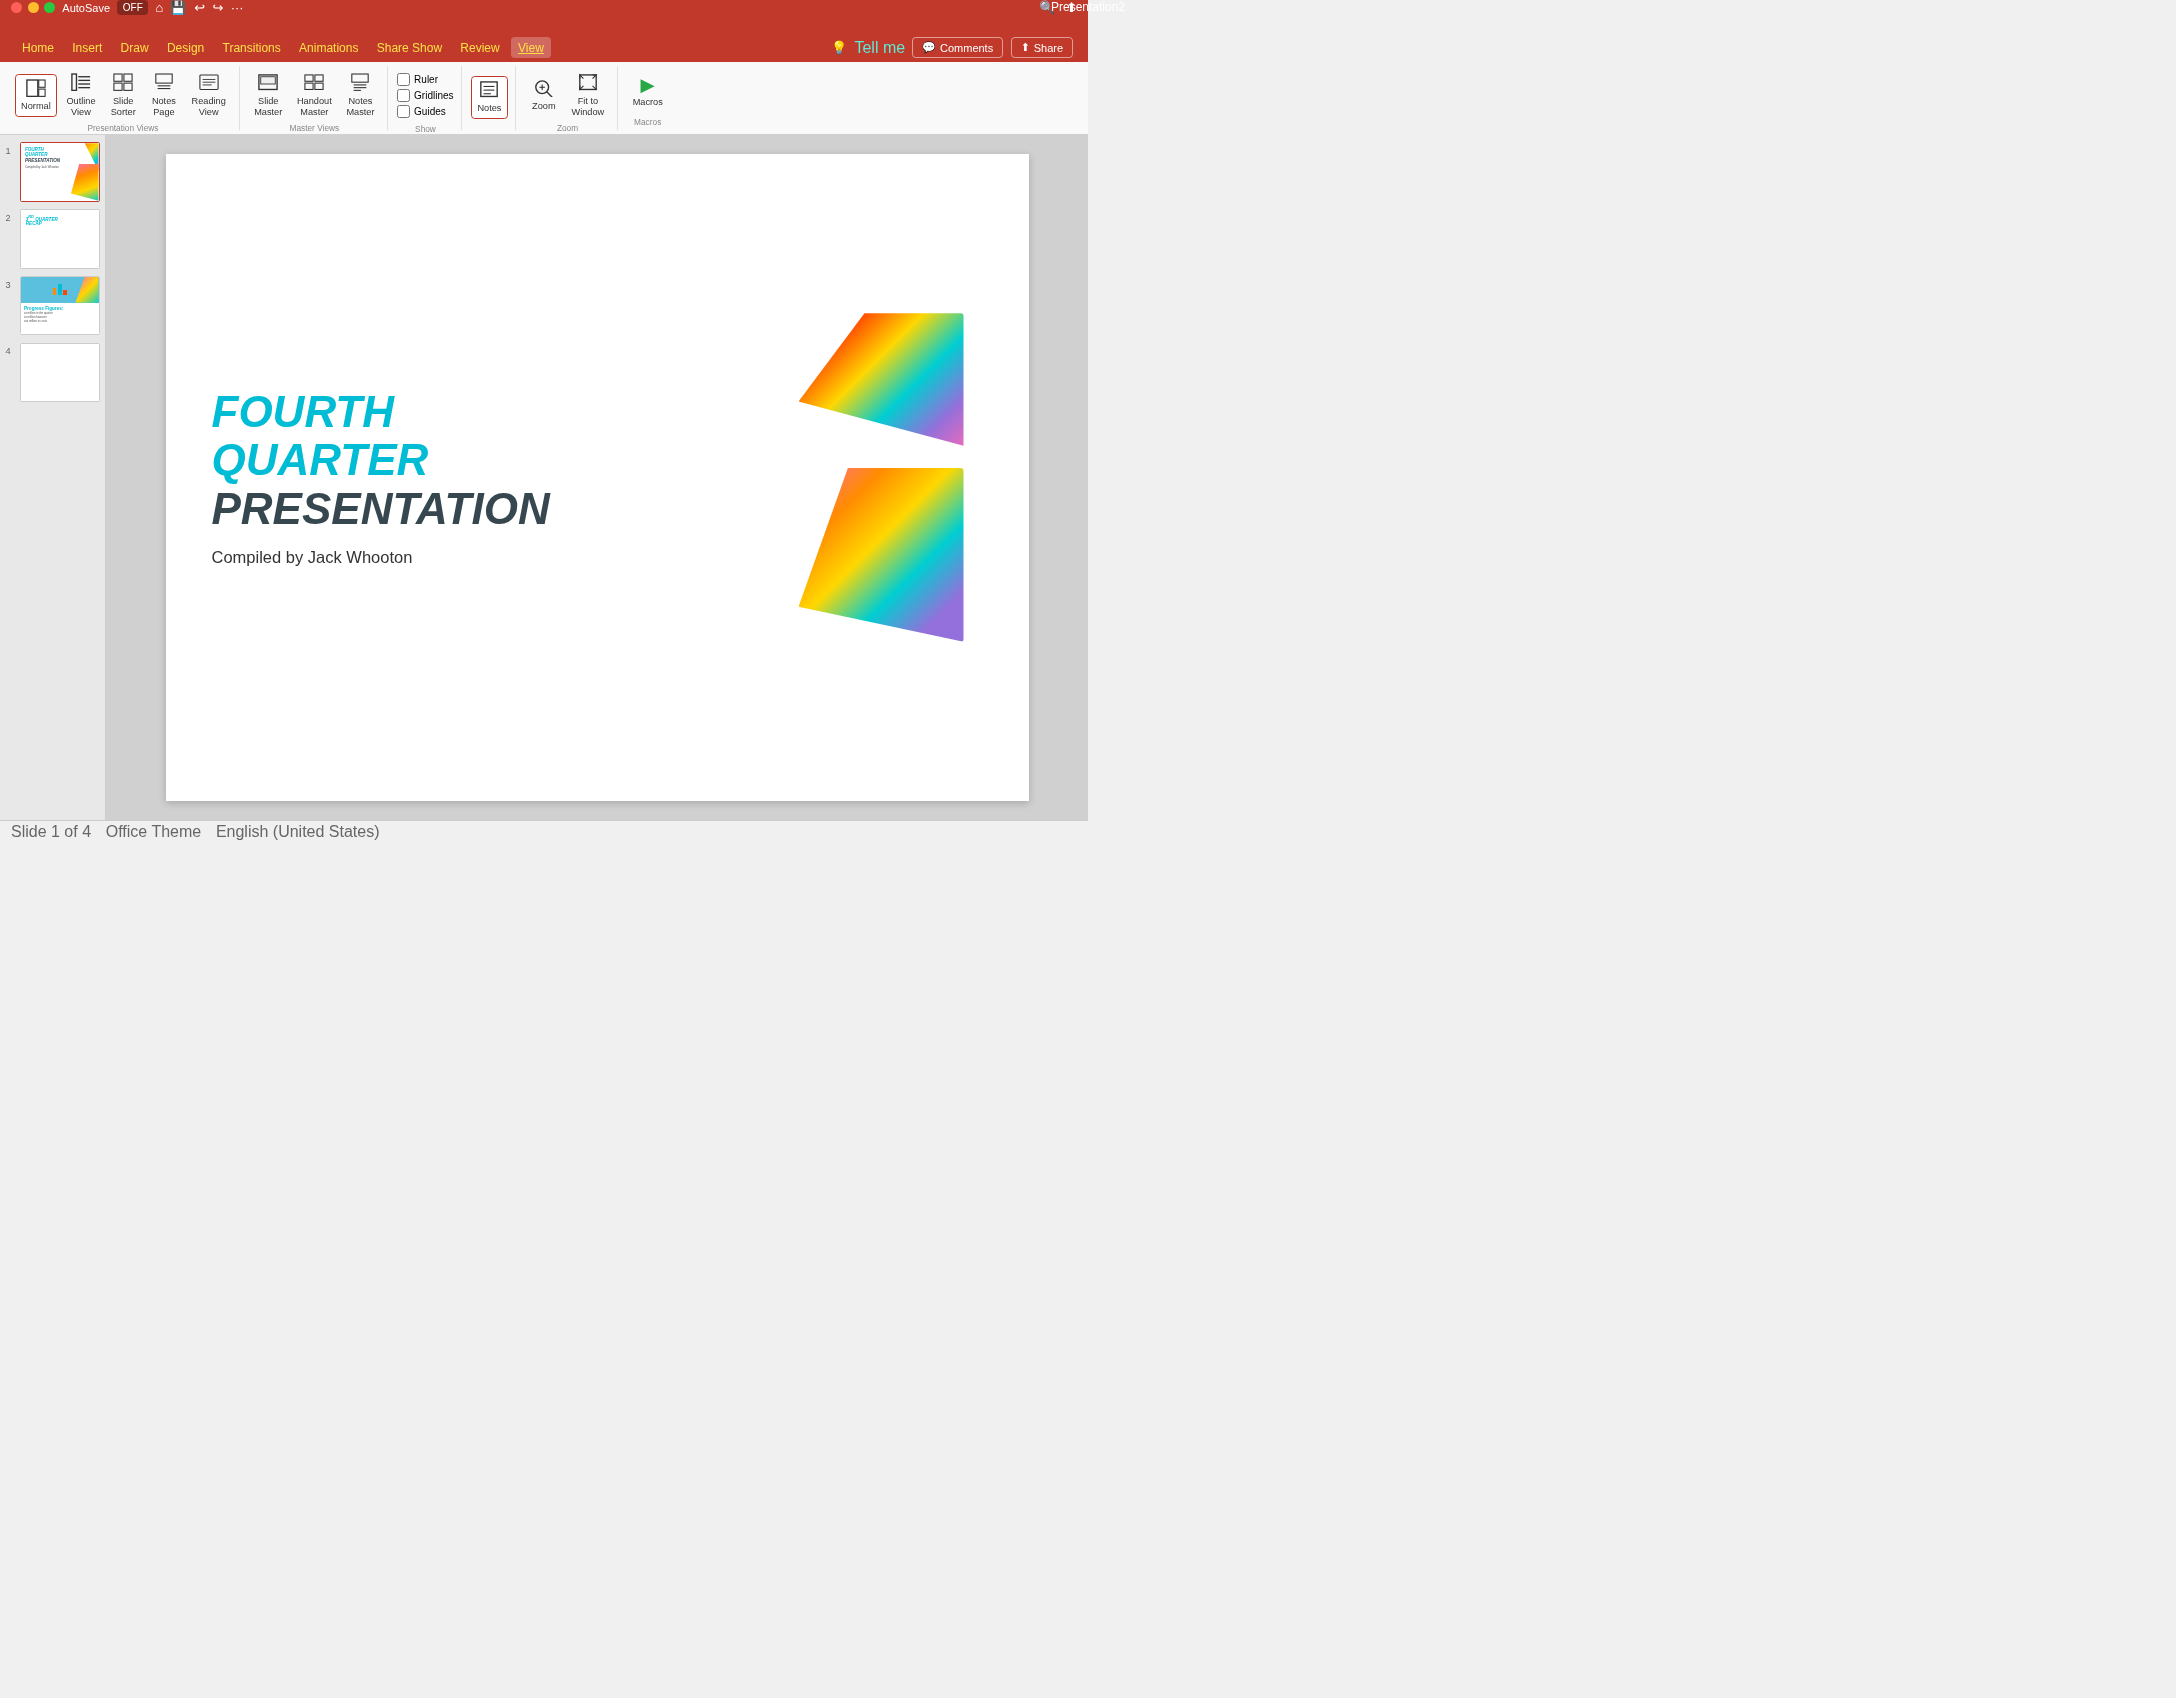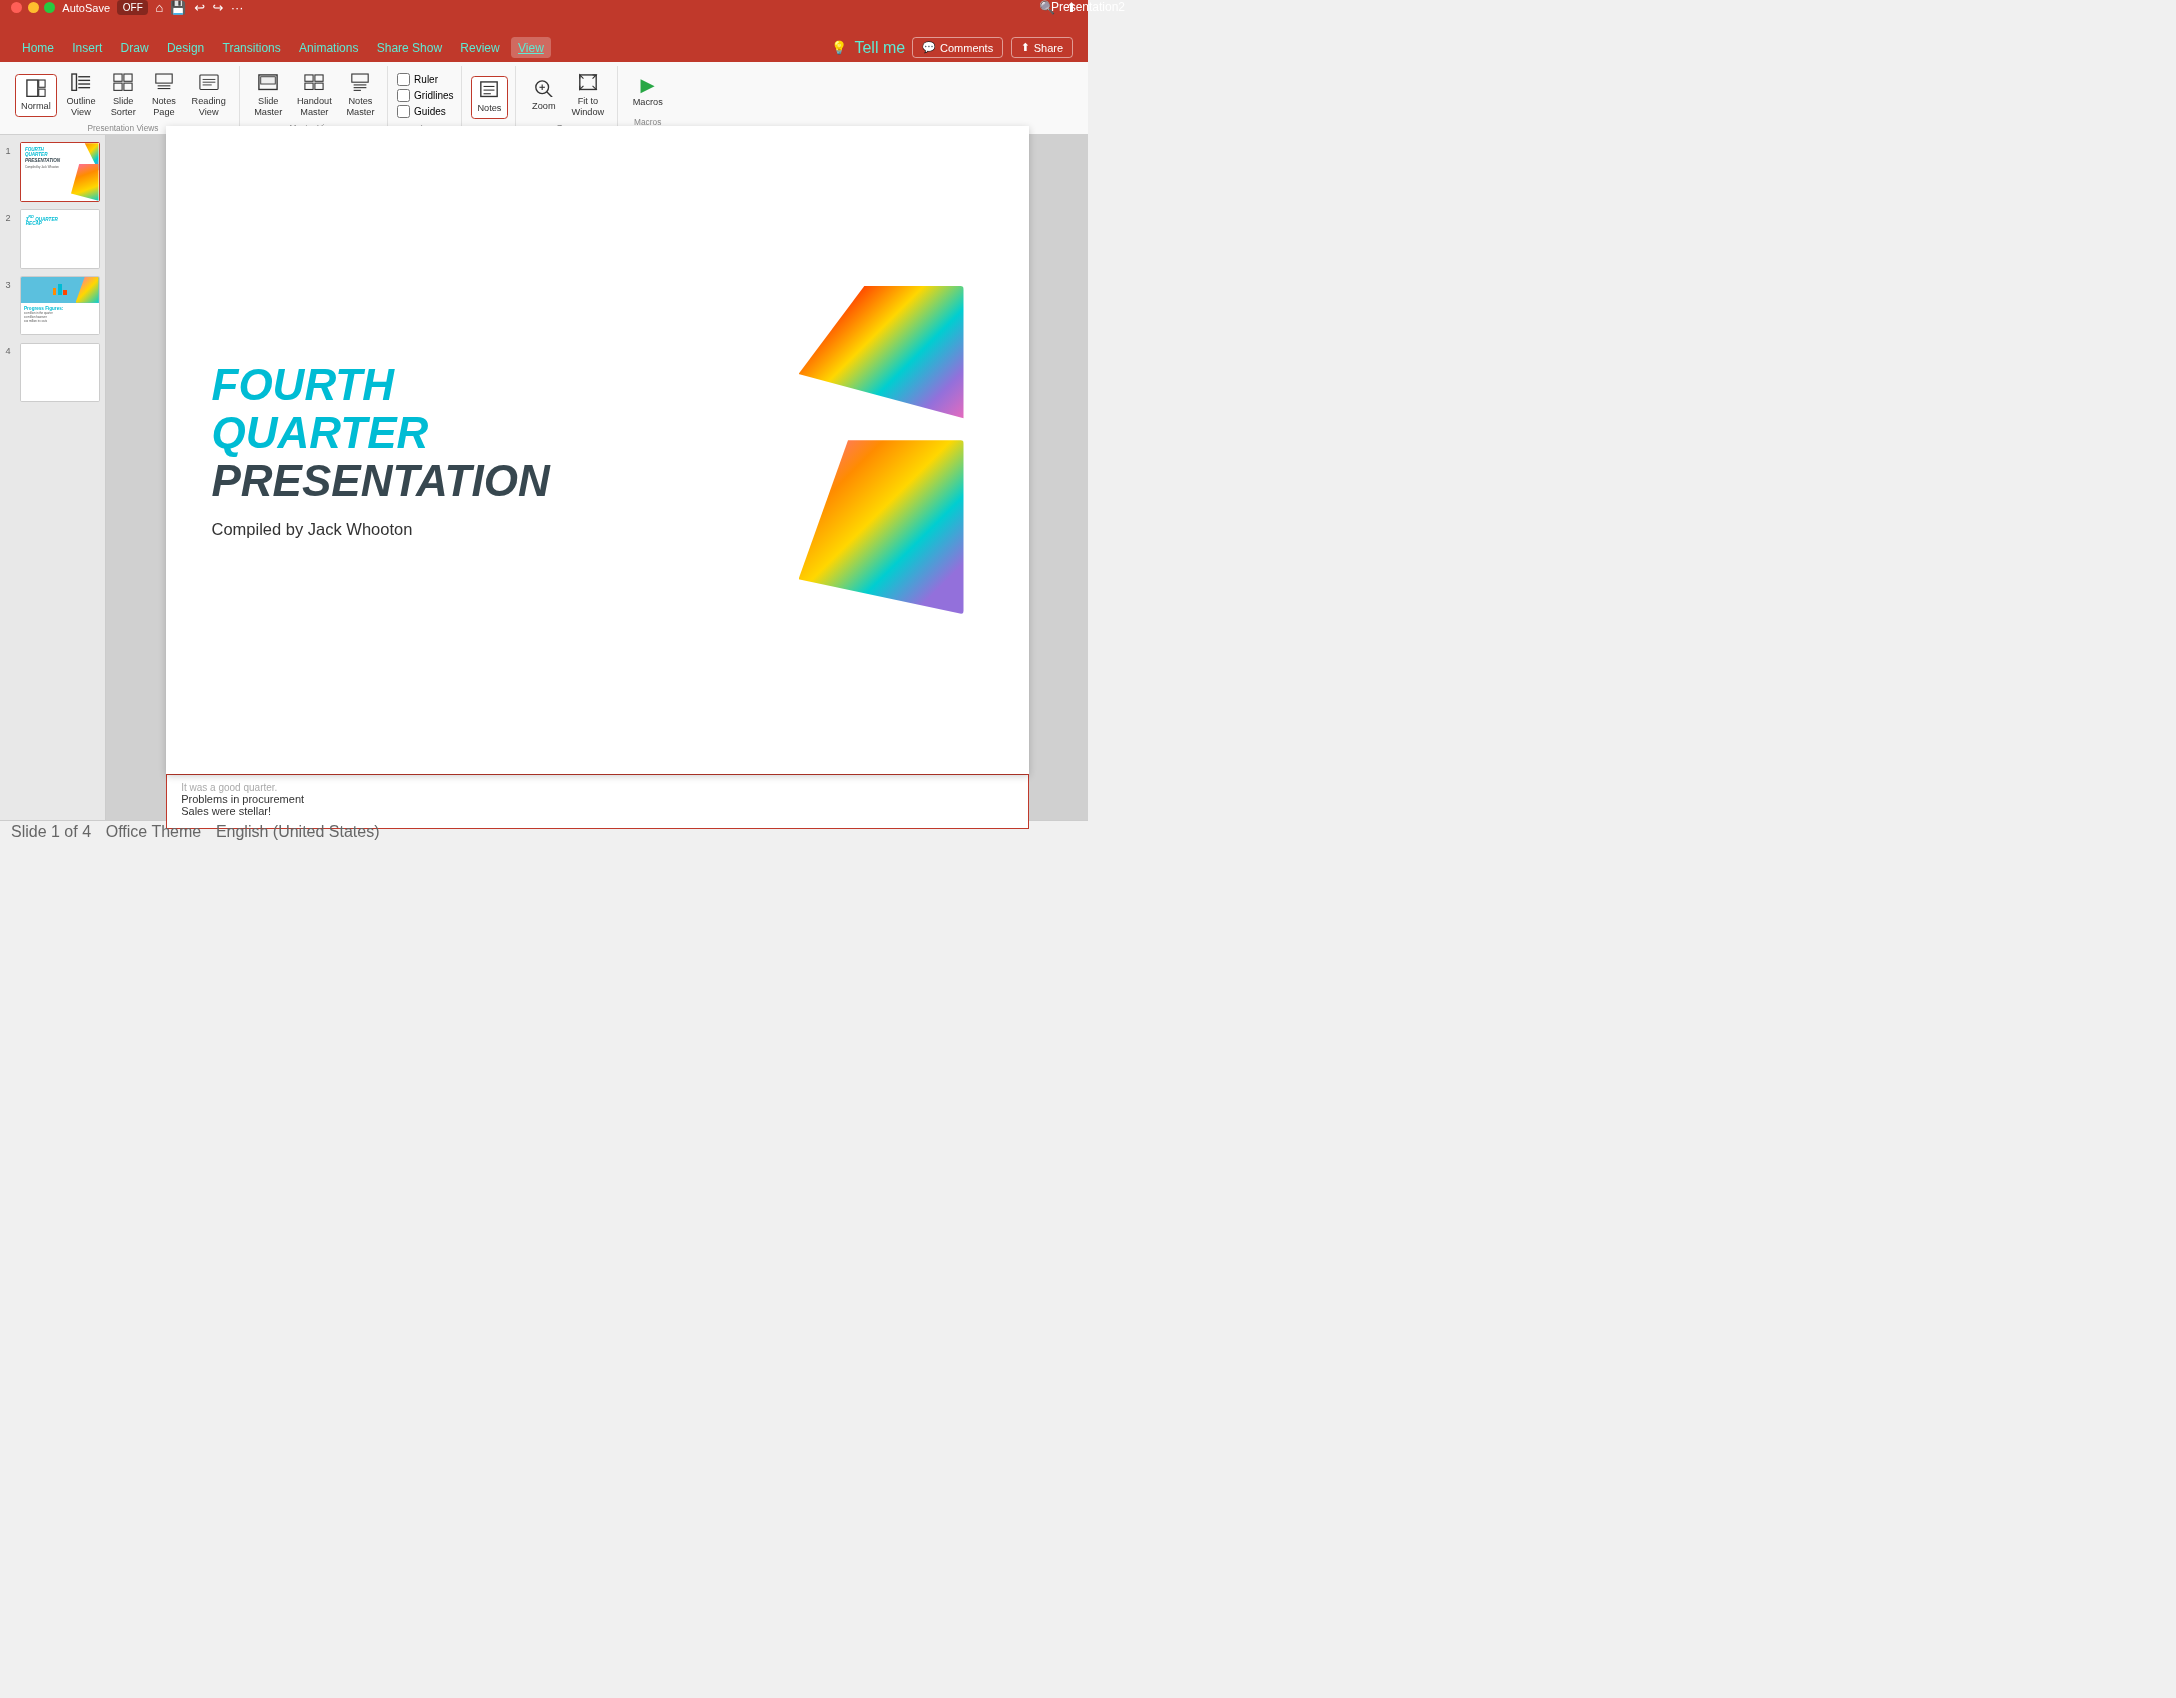--- a/index.html
+++ b/index.html
@@ -29,21 +29,21 @@
     
     .menu-bar {
       background: #c0392b;
       height: 29px;
       display: flex;
       align-items: center;
       padding: 0 14.7px;
       gap: 3.7px;
     }
     .menu-item {
-      color: #5eead4;
+      color: #fde047;
       font-size: 12px;
       padding: 3.7px 7.3px;
       border-radius: 3.7px;
       cursor: pointer;
     }
     .menu-item.active { background: rgba(255,255,255,0.25); text-decoration: underline; }
     .menu-right { margin-left: auto; display: flex; align-items: center; gap: 7.3px; }
     .menu-btn {
       color: white;
       font-size: 11px;
@@ -537,25 +537,20 @@
             <div class="slide-title-presentation">PRESENTATION</div>
             <div class="slide-subtitle">Compiled by Jack Whooton</div>
           </div>
           <div class="slide-images">
             <div class="color-splash"></div>
             <div class="color-splash2"></div>
           </div>
         </div>
       </div>
 
-      <div class="notes-area">
-        <div style="color:#aaa;font-size:10px;">It was a good quarter.</div>
-        <div>Problems in procurement</div>
-        <div>Sales were stellar!</div>
-      </div>
     </div>
   </div>
 </div>
 
 <div class="status-bar">
   <span>Slide 1 of 4</span>
   <span>Office Theme</span>
   <span>English (United States)</span>
 </div>
 

